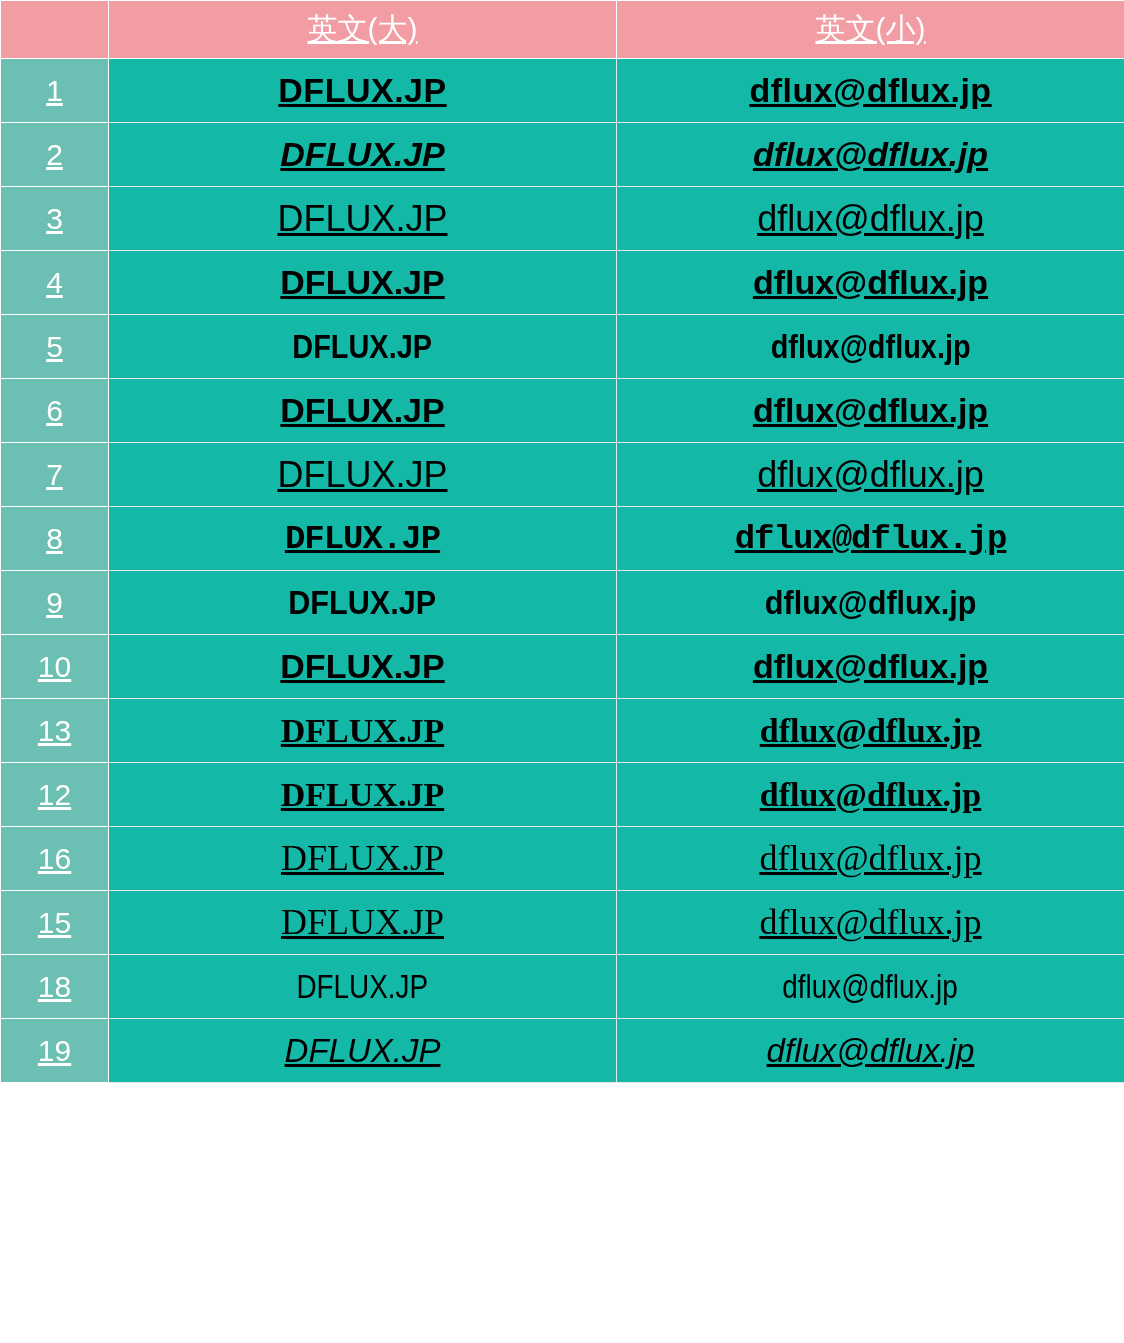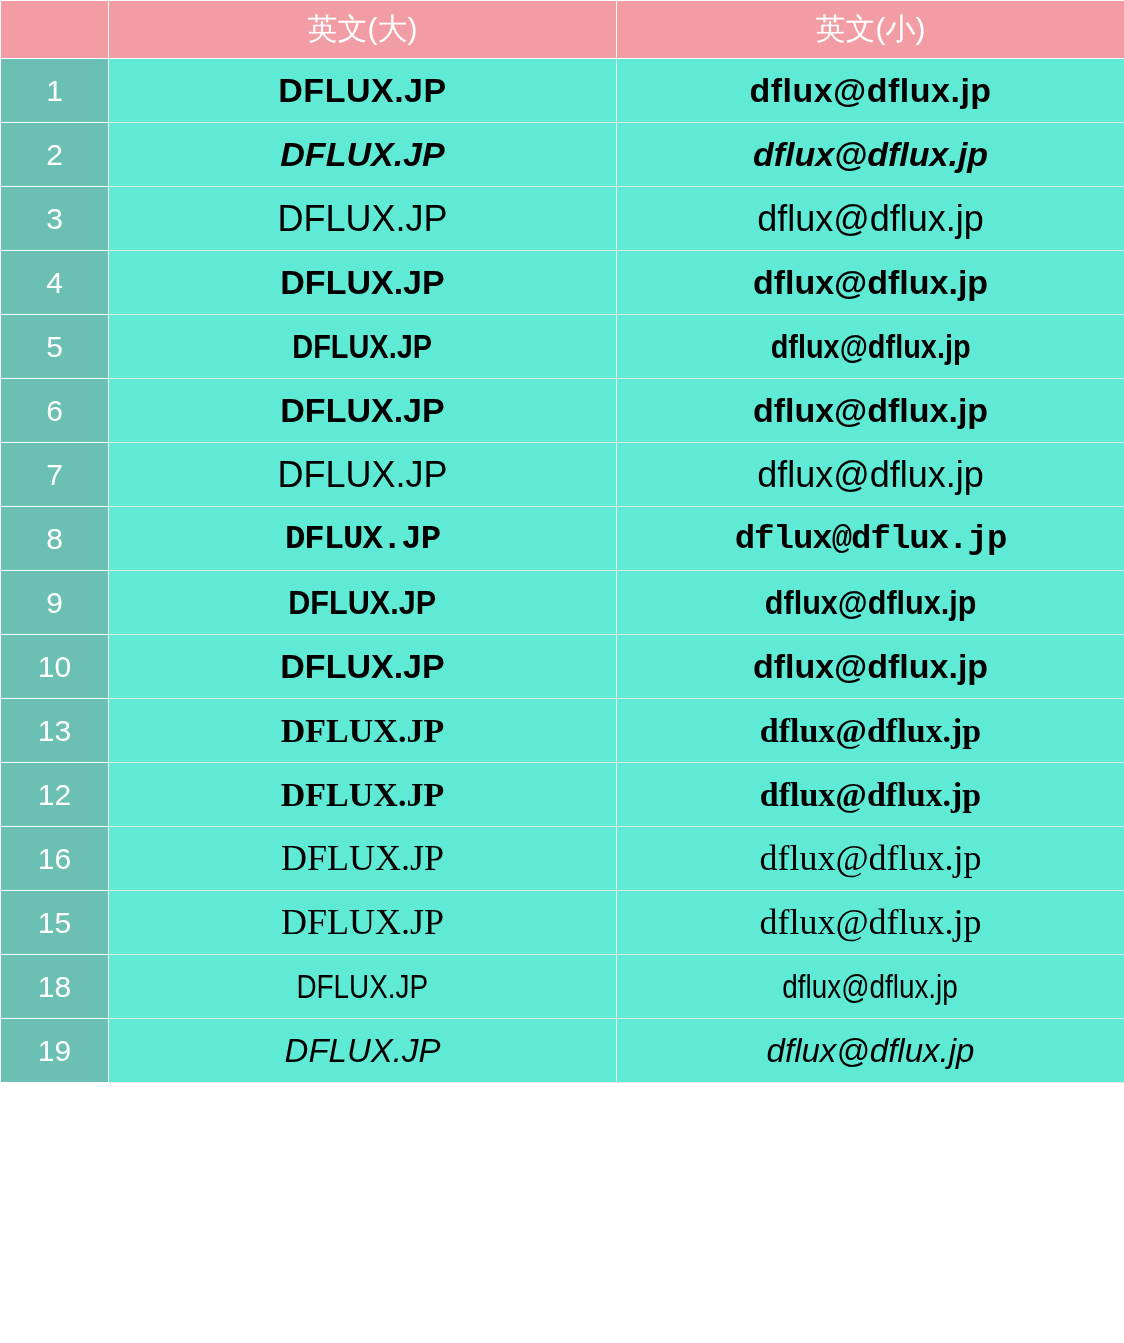--- a/index.html
+++ b/index.html
@@ -16,20 +16,21 @@
     width: 100%;
     border-collapse: collapse;
     table-layout: fixed;
   }
   th, td {
     border: 1px solid #e6e6e6;
     text-align: center;
     vertical-align: middle;
     height: 64px;
     padding: 0 6px;
+    text-decoration: underline;
   }
   thead th {
     background: #f29da3;
     color: #fff;
     font-weight: 400;
     font-size: 30px;
     height: 58px;
     border-color: #fff;
   }
   thead th.num-head {
@@ -40,21 +41,21 @@
   col.c-big   { width: 508px; }
   col.c-small { width: 508px; }
   td.num {
     background: #6cc0b3;
     color: #fff;
     font-size: 30px;
     font-weight: 400;
     border-color: #fff;
   }
   td.sample {
-    background: #5eead4;
+    background: #14b8a6;
     color: #000;
     font-size: 34px;
     line-height: 1.1;
     white-space: nowrap;
     overflow: hidden;
   }
 
   
   .f1  { font-family: "Cooper Black", "Arial Black", sans-serif; font-weight: 900; letter-spacing: 0.5px; }
   .f2  { font-family: "Arial Black", Arial, sans-serif; font-weight: 900; font-style: italic; }

